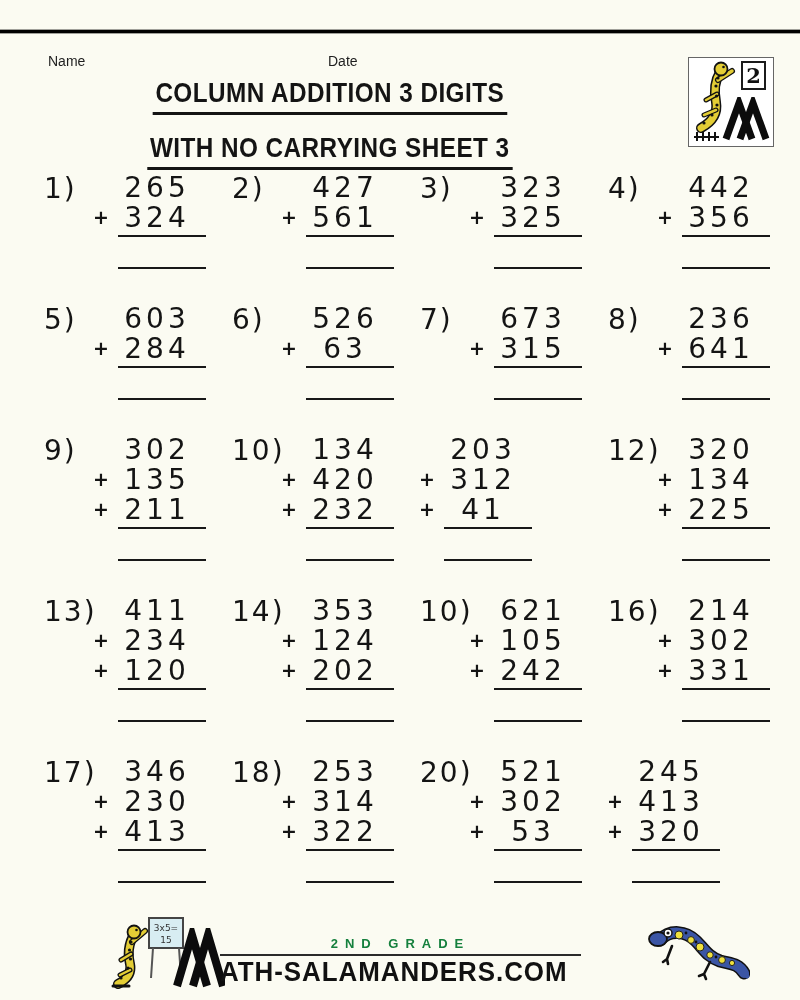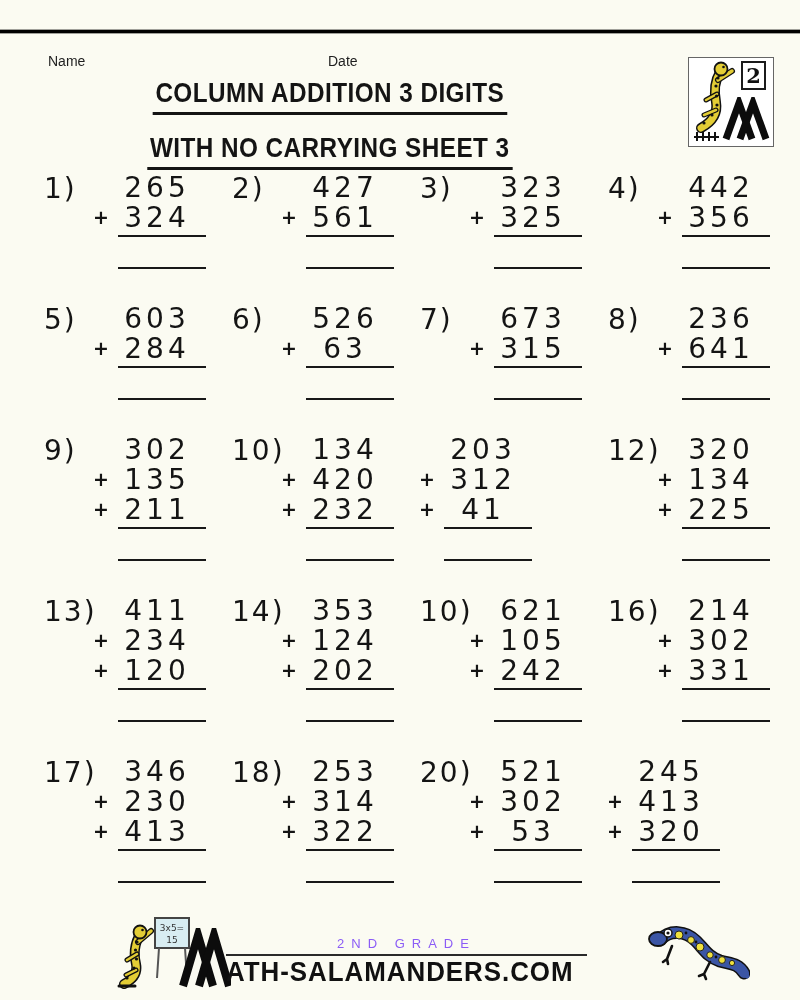--- a/index.html
+++ b/index.html
@@ -84,30 +84,30 @@
   }
   .sum-rule { height: 2px; background: #181818; margin-top: 3px; }
   .answer-space { height: 30px; }
   .ans-rule { height: 2px; background: #181818; }
 
   
   .footer {
     position: absolute; top: 912px; left: 0; width: 800px; height: 80px;
   }
   .footer-logo {
-    position: absolute; left: 6px; width: 660px; top: 0;
+    position: absolute; left: 0; width: 660px; top: 0;
     display: flex; align-items: flex-end; justify-content: center; padding-left: 32px;
   }
   .footer-logo .sala-sign { margin-right: -16px; margin-bottom: -2px; }
   .footer-logo .big-m { margin-right: -5px; }
   .site-block { font-family: "Liberation Sans", sans-serif; }
   .grade-text {
     text-align: center;
-    font-size: 13px; font-weight: normal;
-    letter-spacing: 7px; color: #8b5cf6;
+    font-size: 13px; font-weight: bold;
+    letter-spacing: 7px; color: #15803d;
   }
   .footer-rule { height: 2px; background: #2a2a2a; margin: 3px 0 1px 0; }
   .site-text {
     font-size: 27px; font-weight: bold; color: #111;
     letter-spacing: 1px; white-space: nowrap;
     transform: scaleX(0.96); transform-origin: left;
   }
   .blue-sala { position: absolute; right: 50px; top: 4px; }
 </style>
 </head>

